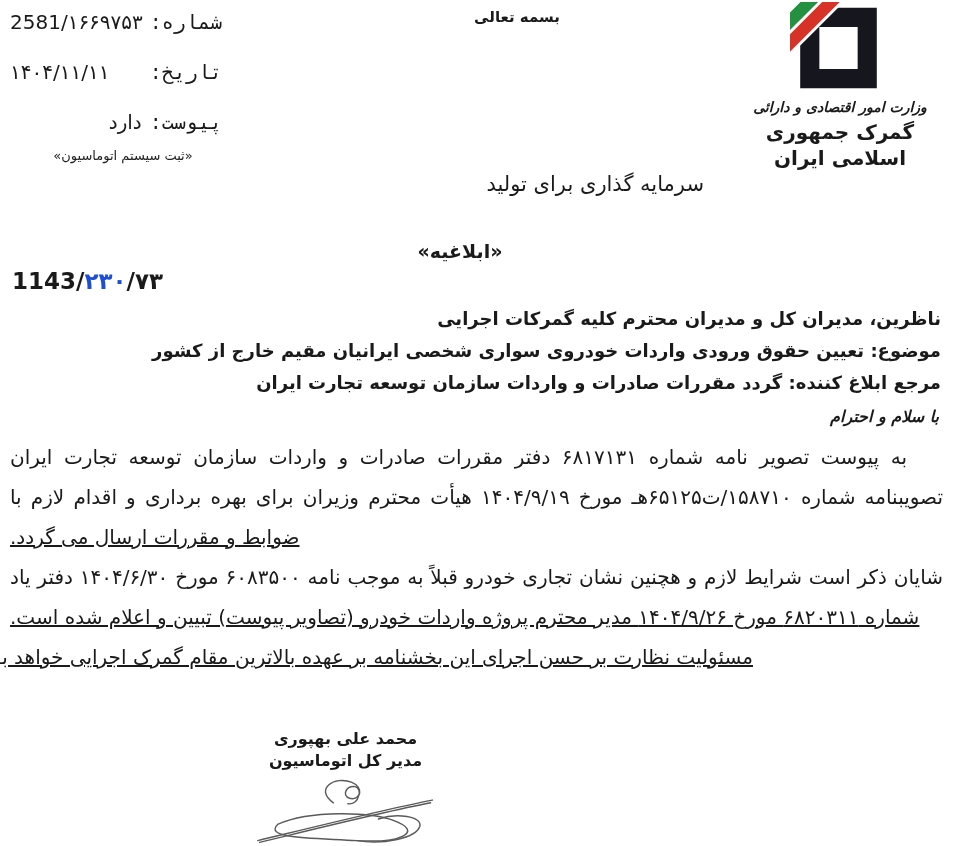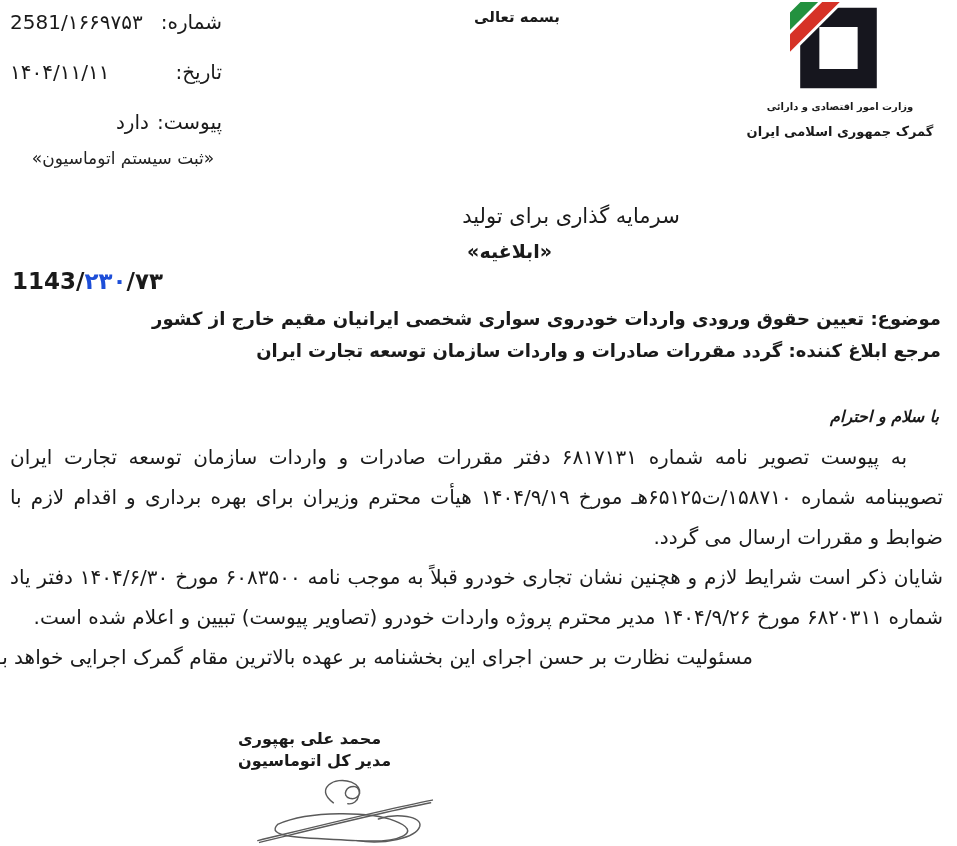--- a/index.html
+++ b/index.html
@@ -8,48 +8,48 @@
     width:957px;height:846px;
     background:#ffffff;
     overflow:hidden;
     direction:rtl;
     font-family:"DejaVu Sans", sans-serif;
     color:#1a1a1a;
   }
   
   .meta{position:absolute;top:10px;left:10px;width:212px;font-size:20px;}
   .meta-row{display:flex;justify-content:space-between;align-items:baseline;height:50px;}
-  .meta-row .label{font-weight:500;}
+  .meta-row .label{font-weight:500;font-family:Liberation Mono, monospace;}
   .meta-row.tight{justify-content:flex-start;gap:8px;height:38px;}
-  .meta-note{font-size:17px;text-align:center;padding-left:14px;color:#222;}
+  .meta-note{font-size:13px;text-align:center;padding-left:14px;color:#222;}
   
   .besmellah{position:absolute;top:8px;left:432px;width:170px;text-align:center;font-weight:bold;font-size:15px;}
   
   .logo-svg{position:absolute;top:2px;right:70px;}
   .org-block{position:absolute;top:95px;right:6px;width:222px;text-align:center;font-weight:bold;}
-  .org-line1{font-size:10px;line-height:24px;}
-  .org-line2{font-size:13px;line-height:26px;text-align:center;}
+  .org-line1{font-size:14px;line-height:24px;font-style:italic;}
+  .org-line2{font-size:20px;line-height:26px;text-align:center;}
   
-  .slogan{position:absolute;top:172px;left:438px;width:266px;text-align:center;font-size:21px;margin-top:32px;}
-  .doc-type{position:absolute;top:240px;left:368px;width:184px;text-align:right;font-weight:bold;font-size:19px;}
+  .slogan{position:absolute;top:172px;left:438px;width:266px;font-size:21px;}
+  .doc-type{position:absolute;top:240px;left:368px;width:184px;text-align:center;font-weight:bold;font-size:19px;}
   .ref-number{position:absolute;top:268px;left:12px;direction:ltr;font-weight:bold;font-size:23px;letter-spacing:1px;}
   .ref-red{color:#1d4ed8;}
   
   .headers{position:absolute;top:303px;right:16px;left:12px;text-align:right;font-weight:bold;font-size:18px;}
   .headers .h-line{line-height:32px;}
   .salutation{position:absolute;top:407px;right:18px;font-size:16px;font-style:italic;font-weight:600;}
   
   .body-text{position:absolute;top:438px;right:14px;left:10px;font-size:20px;}
   .b-line{height:40px;line-height:38px;white-space:nowrap;}
   .b-just{text-align:justify;text-align-last:justify;white-space:normal;height:40px;overflow:hidden;}
-  .b-start{text-align:right;}
+  .b-start{text-align:left;text-decoration:underline;}
   .b-indent{padding-right:36px;}
   .b-indent-big{padding-right:190px;}
   
-  .signature-block{position:absolute;top:728px;left:238px;width:215px;text-align:left;font-weight:bold;font-size:16px;}
+  .signature-block{position:absolute;top:728px;left:238px;width:215px;text-align:center;font-weight:bold;font-size:16px;}
   .signature-block .sig-line{line-height:22px;}
   .signature-svg{display:block;margin:2px auto 0 auto;}
 </style>
 </head>
 <body>
 
 <div id="page">
 
   <div class="meta">
     <div class="meta-row">
@@ -85,20 +85,21 @@
 
   <div class="slogan">سرمایه گذاری برای تولید</div>
 
   <div class="doc-type">«ابلاغیه»</div>
 
   <div class="ref-number">
     <span>1143/</span><span class="ref-red">۲۳۰</span><span>/۷۳</span>
   </div>
 
   <div class="headers">
+    <div class="h-line">ناظرین، مدیران کل و مدیران محترم کلیه گمرکات اجرایی</div>
     <div class="h-line">موضوع: تعیین حقوق ورودی واردات خودروی سواری شخصی ایرانیان مقیم خارج از کشور</div>
     <div class="h-line">مرجع ابلاغ کننده: گردد مقررات صادرات و واردات سازمان توسعه تجارت ایران</div>
   </div>
 
   <div class="salutation">با سلام و احترام</div>
 
   <div class="body-text">
     <div class="b-line b-just b-indent">به پیوست تصویر نامه شماره ۶۸۱۷۱۳۱ دفتر مقررات صادرات و واردات سازمان توسعه تجارت ایران درخصوص ابلاغ</div>
     <div class="b-line b-just">تصویبنامه شماره ۱۵۸۷۱۰/ت۶۵۱۲۵هـ مورخ ۱۴۰۴/۹/۱۹ هیأت محترم وزیران برای بهره برداری و اقدام لازم با رعایت سایر</div>
     <div class="b-line b-start">ضوابط و مقررات ارسال می گردد.</div>

